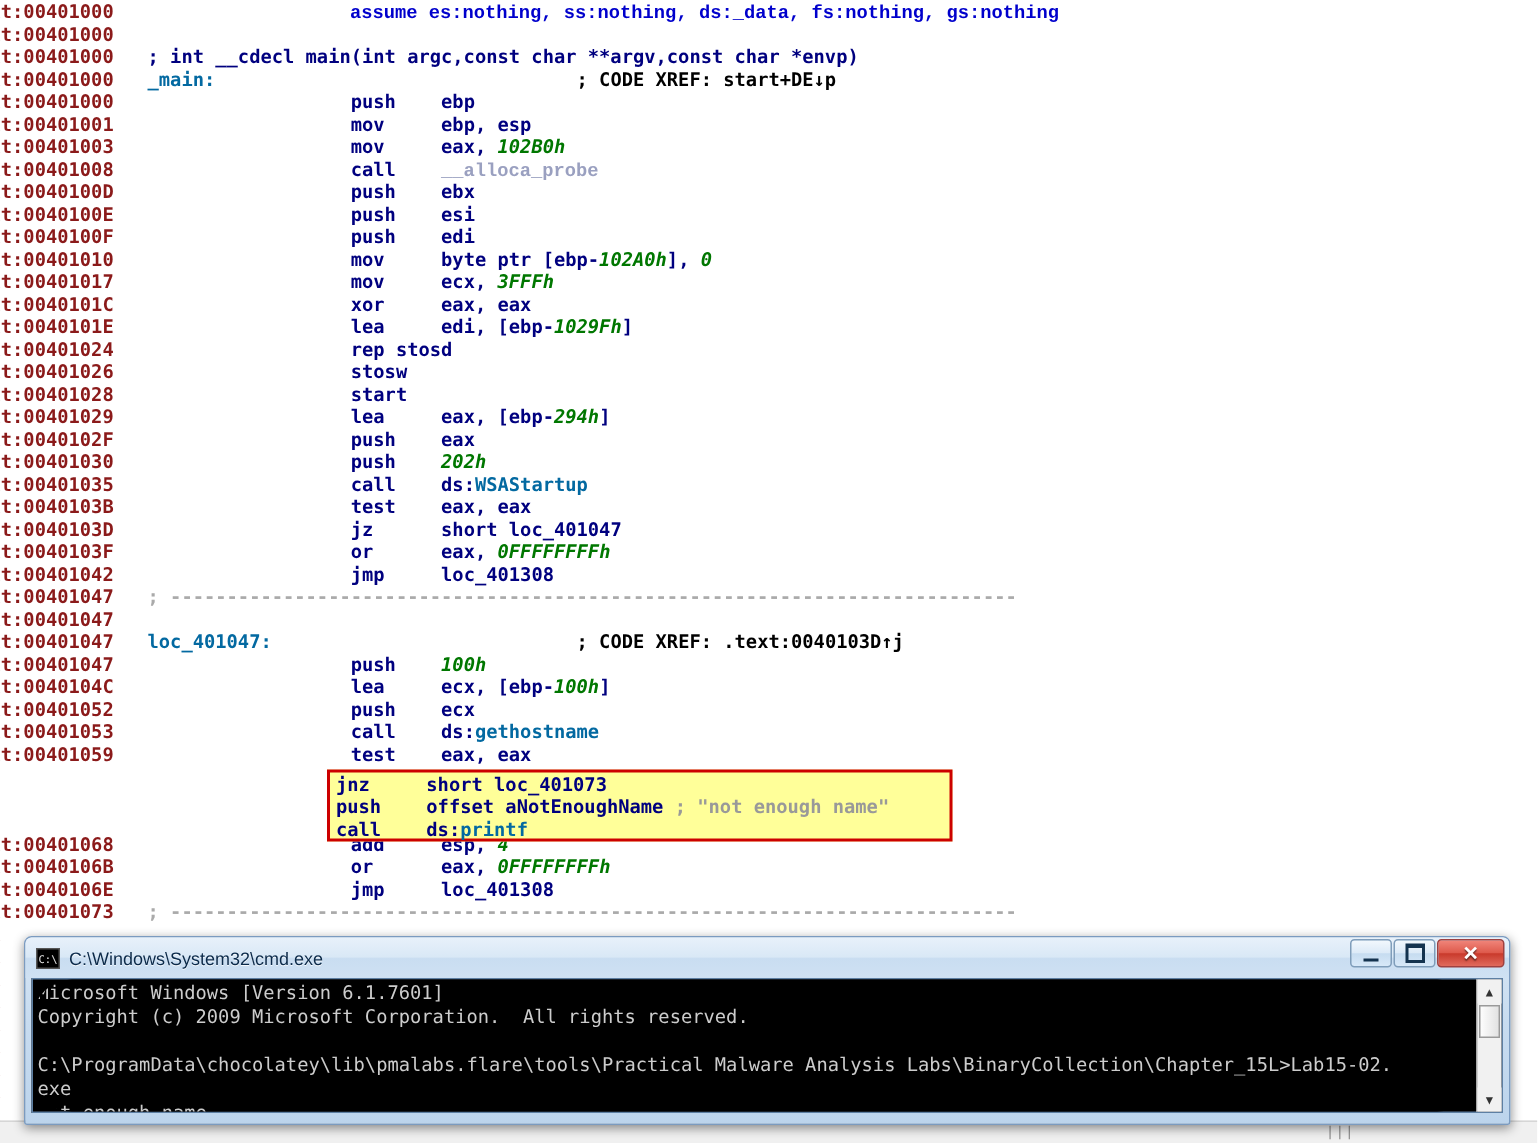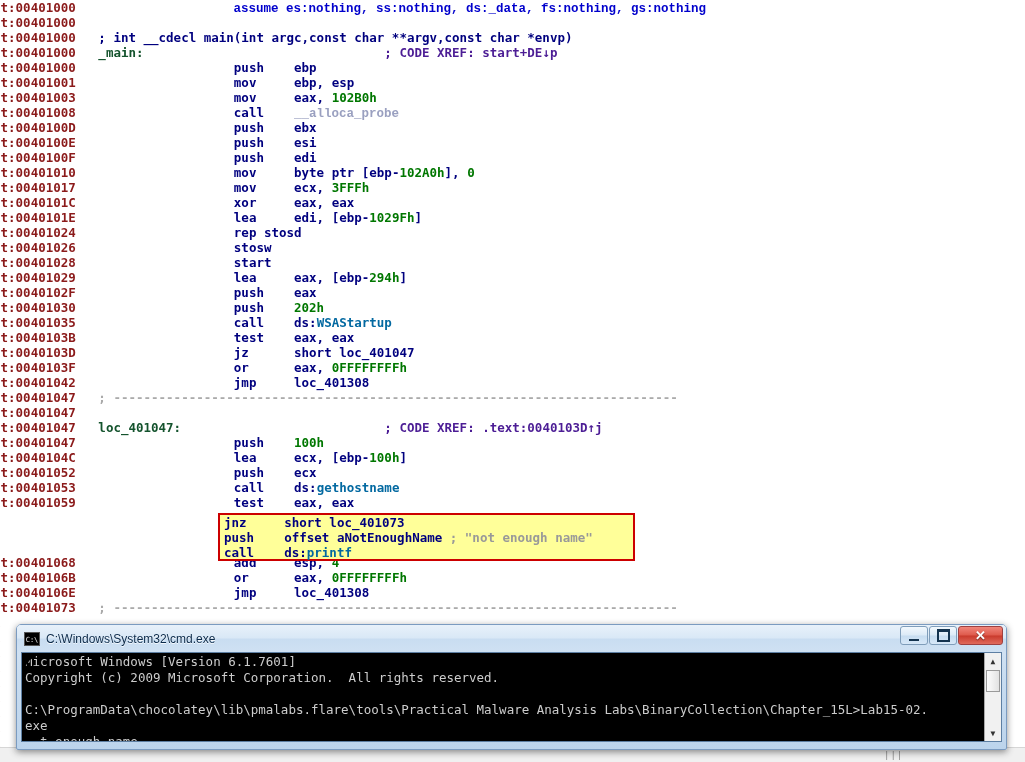--- a/index.html
+++ b/index.html
@@ -39,27 +39,27 @@
     font-weight: bold;
     white-space: pre;
     position: relative;
   }
   .addr {
     color: #8b1a1a;
     display: inline-block;
   }
   .seg-blue   { color: #0000cc; font-family: Liberation Mono, monospace; }
   .op-blue    { color: #00007f; }
-  .num-green  { color: #007700; }
-  .cmt-green  { color: #4c1d95; text-align: right; }
+  .num-green  { color: #007700; font-style: italic; }
+  .cmt-green  { color: #000000; text-align: right; }
   .api-pink   { color: #0369a1; }
   .sub-gray   { color: #9aa0c0; font-family: Liberation Mono, monospace; }
   .str-gray   { color: #999999; }
   .dash-gray  { color: #aaaaaa; }
-  .lbl-blue   { color: #14532d; }
+  .lbl-blue   { color: #0369a1; }
 
   
   #highlight-box {
     position: absolute;
     left: 218px;
     top: 513px;
     width: 417px;
     height: 48px;
     background: #ffff99;
     border: 2px solid #0f766e;

